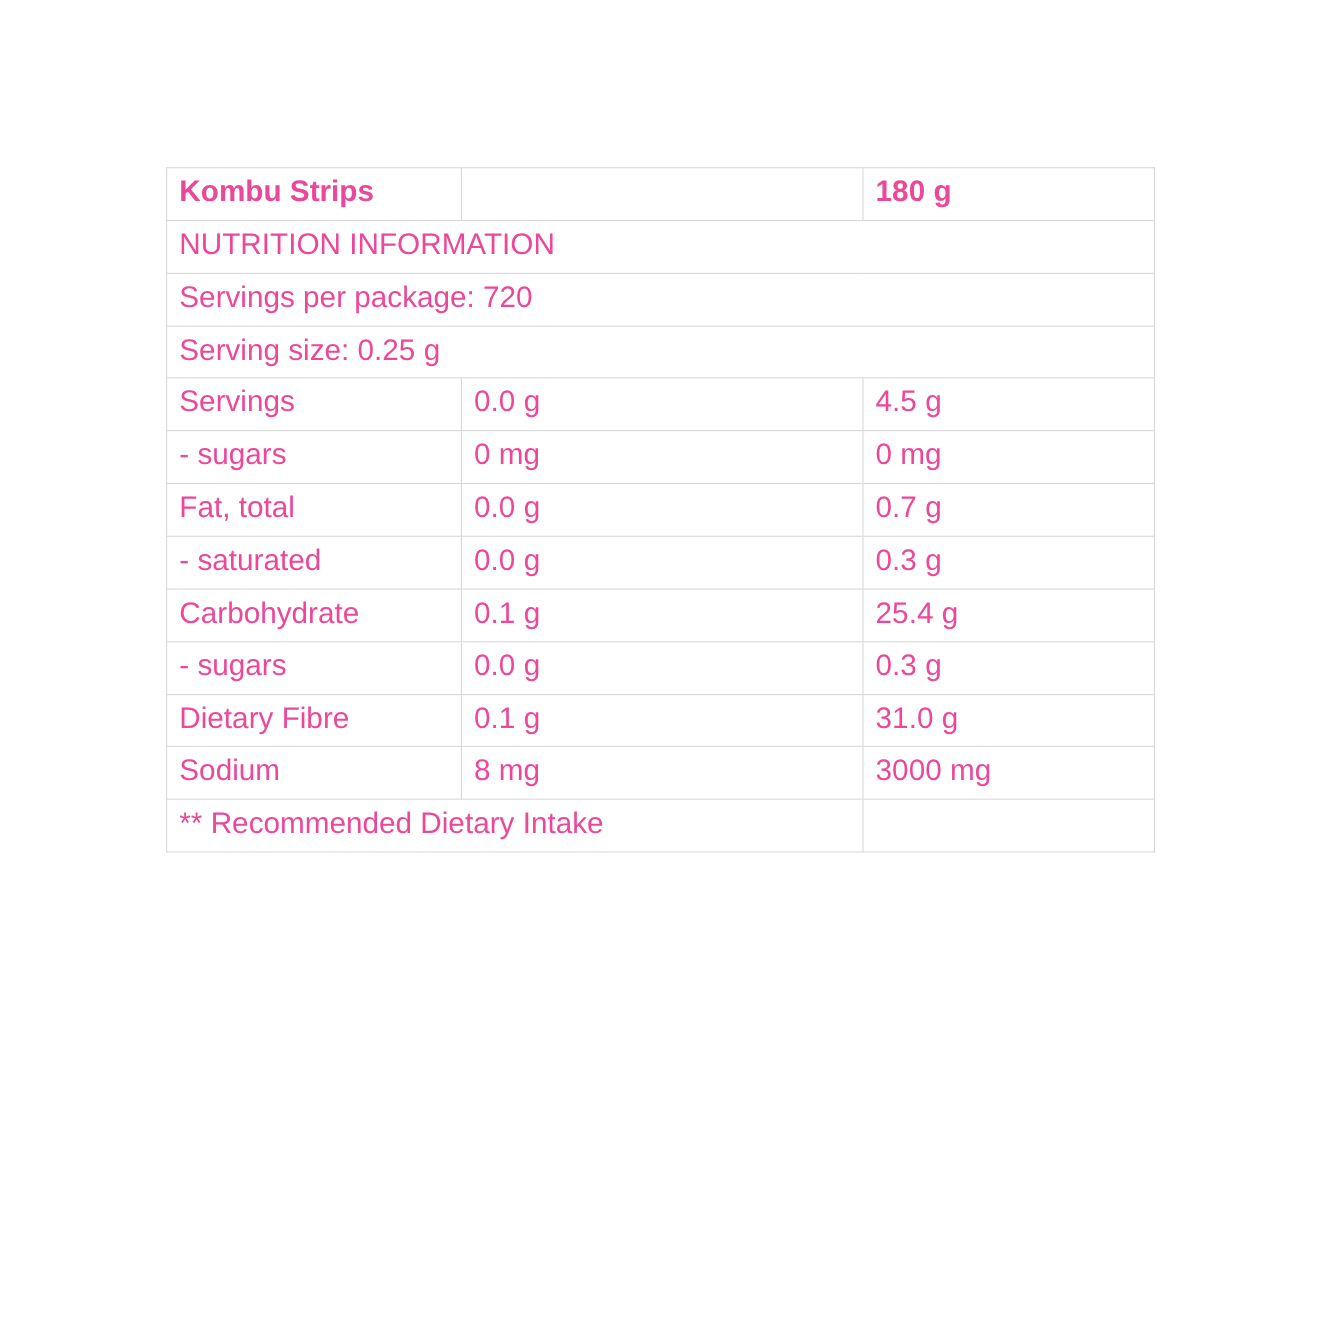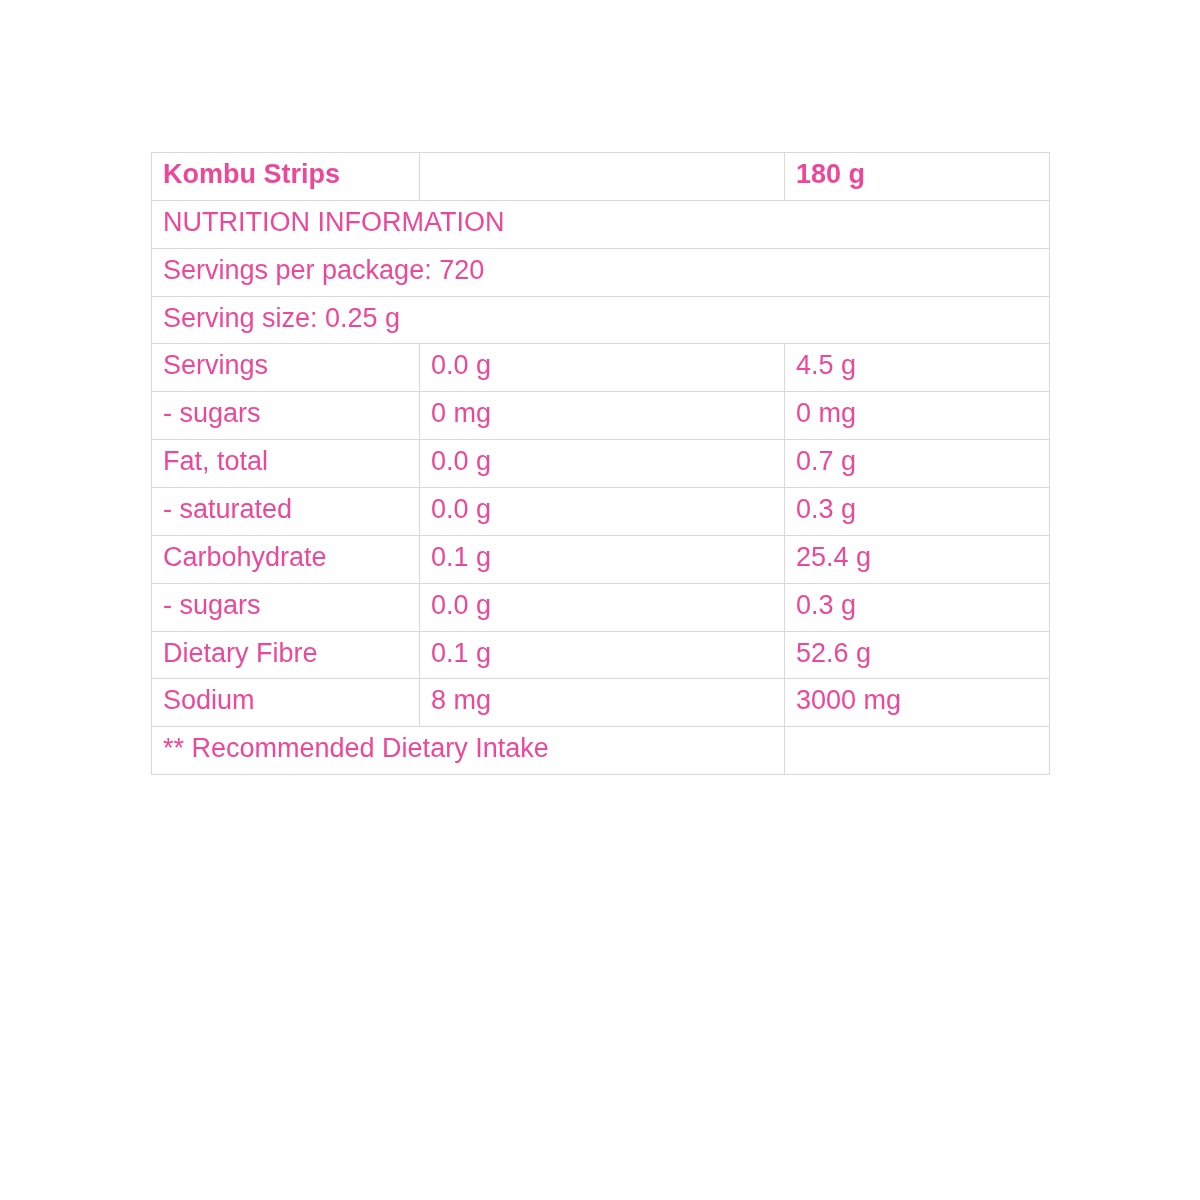--- a/index.html
+++ b/index.html
@@ -143,21 +143,21 @@
         <td class="row-value">25.4 g</td>
       </tr>
       <tr>
         <td class="row-label">- sugars</td>
         <td class="row-value">0.0 g</td>
         <td class="row-value">0.3 g</td>
       </tr>
       <tr>
         <td class="row-label">Dietary Fibre</td>
         <td class="row-value">0.1 g</td>
-        <td class="row-value">52.6 g</td>
+        <td class="row-value">31.0 g</td>
       </tr>
       <tr>
         <td class="row-label">Sodium</td>
         <td class="row-value">8 mg</td>
         <td class="row-value">3000 mg</td>
       </tr>
 
       <tr>
         <td class="footnote-cell" colspan="2">** Recommended Dietary Intake</td>
         <td class="footnote-cell footnote-blank"></td>

